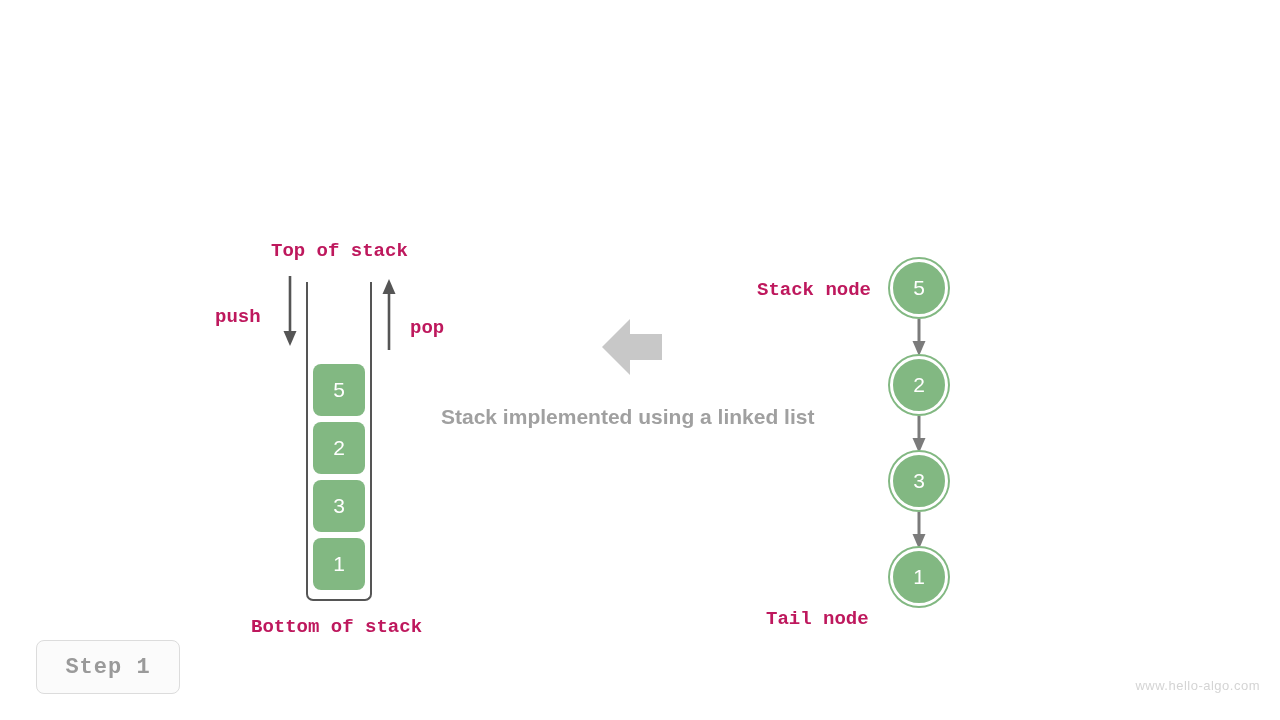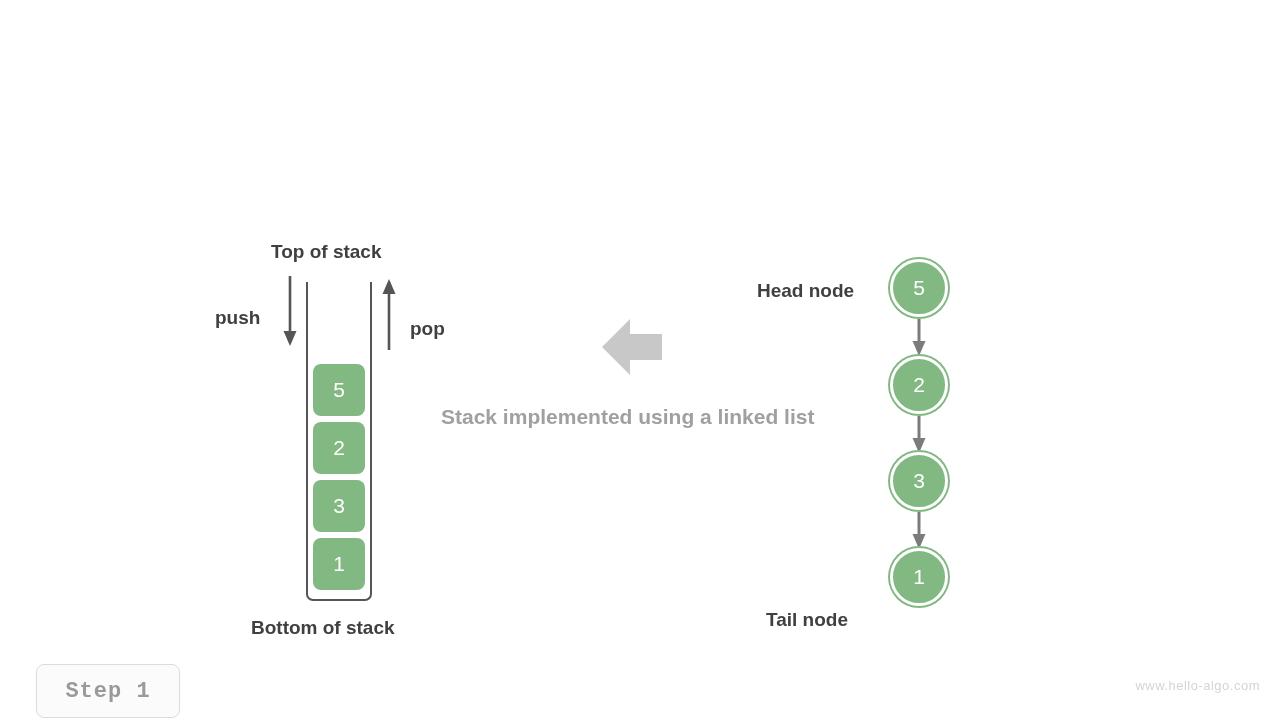--- a/index.html
+++ b/index.html
@@ -12,24 +12,24 @@
     width: 1280px;
     height: 720px;
     background: #ffffff;
     overflow: hidden;
     font-family: "Liberation Sans", sans-serif;
   }
 
   
   .lbl {
     position: absolute;
-    font-family: Liberation Sans, sans-serif;
+    font-family: Liberation Mono, monospace;
     font-weight: bold;
     font-size: 19px;
-    color: #404040;
+    color: #be185d;
     white-space: nowrap;
     line-height: 1;
   }
   .caption {
     position: absolute;
     font-family: "Liberation Sans", sans-serif;
     font-weight: bold;
     font-size: 21px;
     color: #a0a0a0;
     white-space: nowrap;
@@ -117,21 +117,20 @@
     background: #fbfbfb;
     display: flex;
     align-items: center;
     justify-content: center;
     font-family: "Liberation Mono", monospace;
     font-size: 22px;
     font-weight: bold;
     letter-spacing: 1px;
     color: #9a9a9a;
     box-sizing: border-box;
-    margin-top: 24px;
   }
 
   
   #watermark {
     position: absolute;
     right: 20px;
     top: 678px;
     font-family: Liberation Sans, sans-serif;
     font-size: 13px;
     color: #d4d4d4;
@@ -168,21 +167,21 @@
   <div class="stack-box" style="top:538px;">1</div>
 
   <div class="lbl" style="left:251px; top:618px;">Bottom of stack</div>
 
   <svg id="big-arrow" width="60" height="58">
     <polygon points="0,29 28,1 28,16 60,16 60,42 28,42 28,57" fill="#c8c8c8"></polygon>
   </svg>
 
   <div class="caption" style="left:441px; top:406px;">Stack implemented using a linked list</div>
 
-  <div class="lbl" style="left:757px; top:281px;">Head node</div>
+  <div class="lbl" style="left:757px; top:281px;">Stack node</div>
 
   <div class="lbl" style="left:766px; top:567px;margin-top:43px;">Tail node</div>
 
   <div class="ll-node" style="top:259px;">5</div>
 
   <svg class="ll-link" style="top:319px; height:38px;" width="58" height="38">
     <line x1="29" y1="0" x2="29" y2="26" stroke="#7b7b7b" stroke-width="3"></line>
     <polygon points="29,37 22.5,22 35.5,22" fill="#7b7b7b"></polygon>
   </svg>
 

